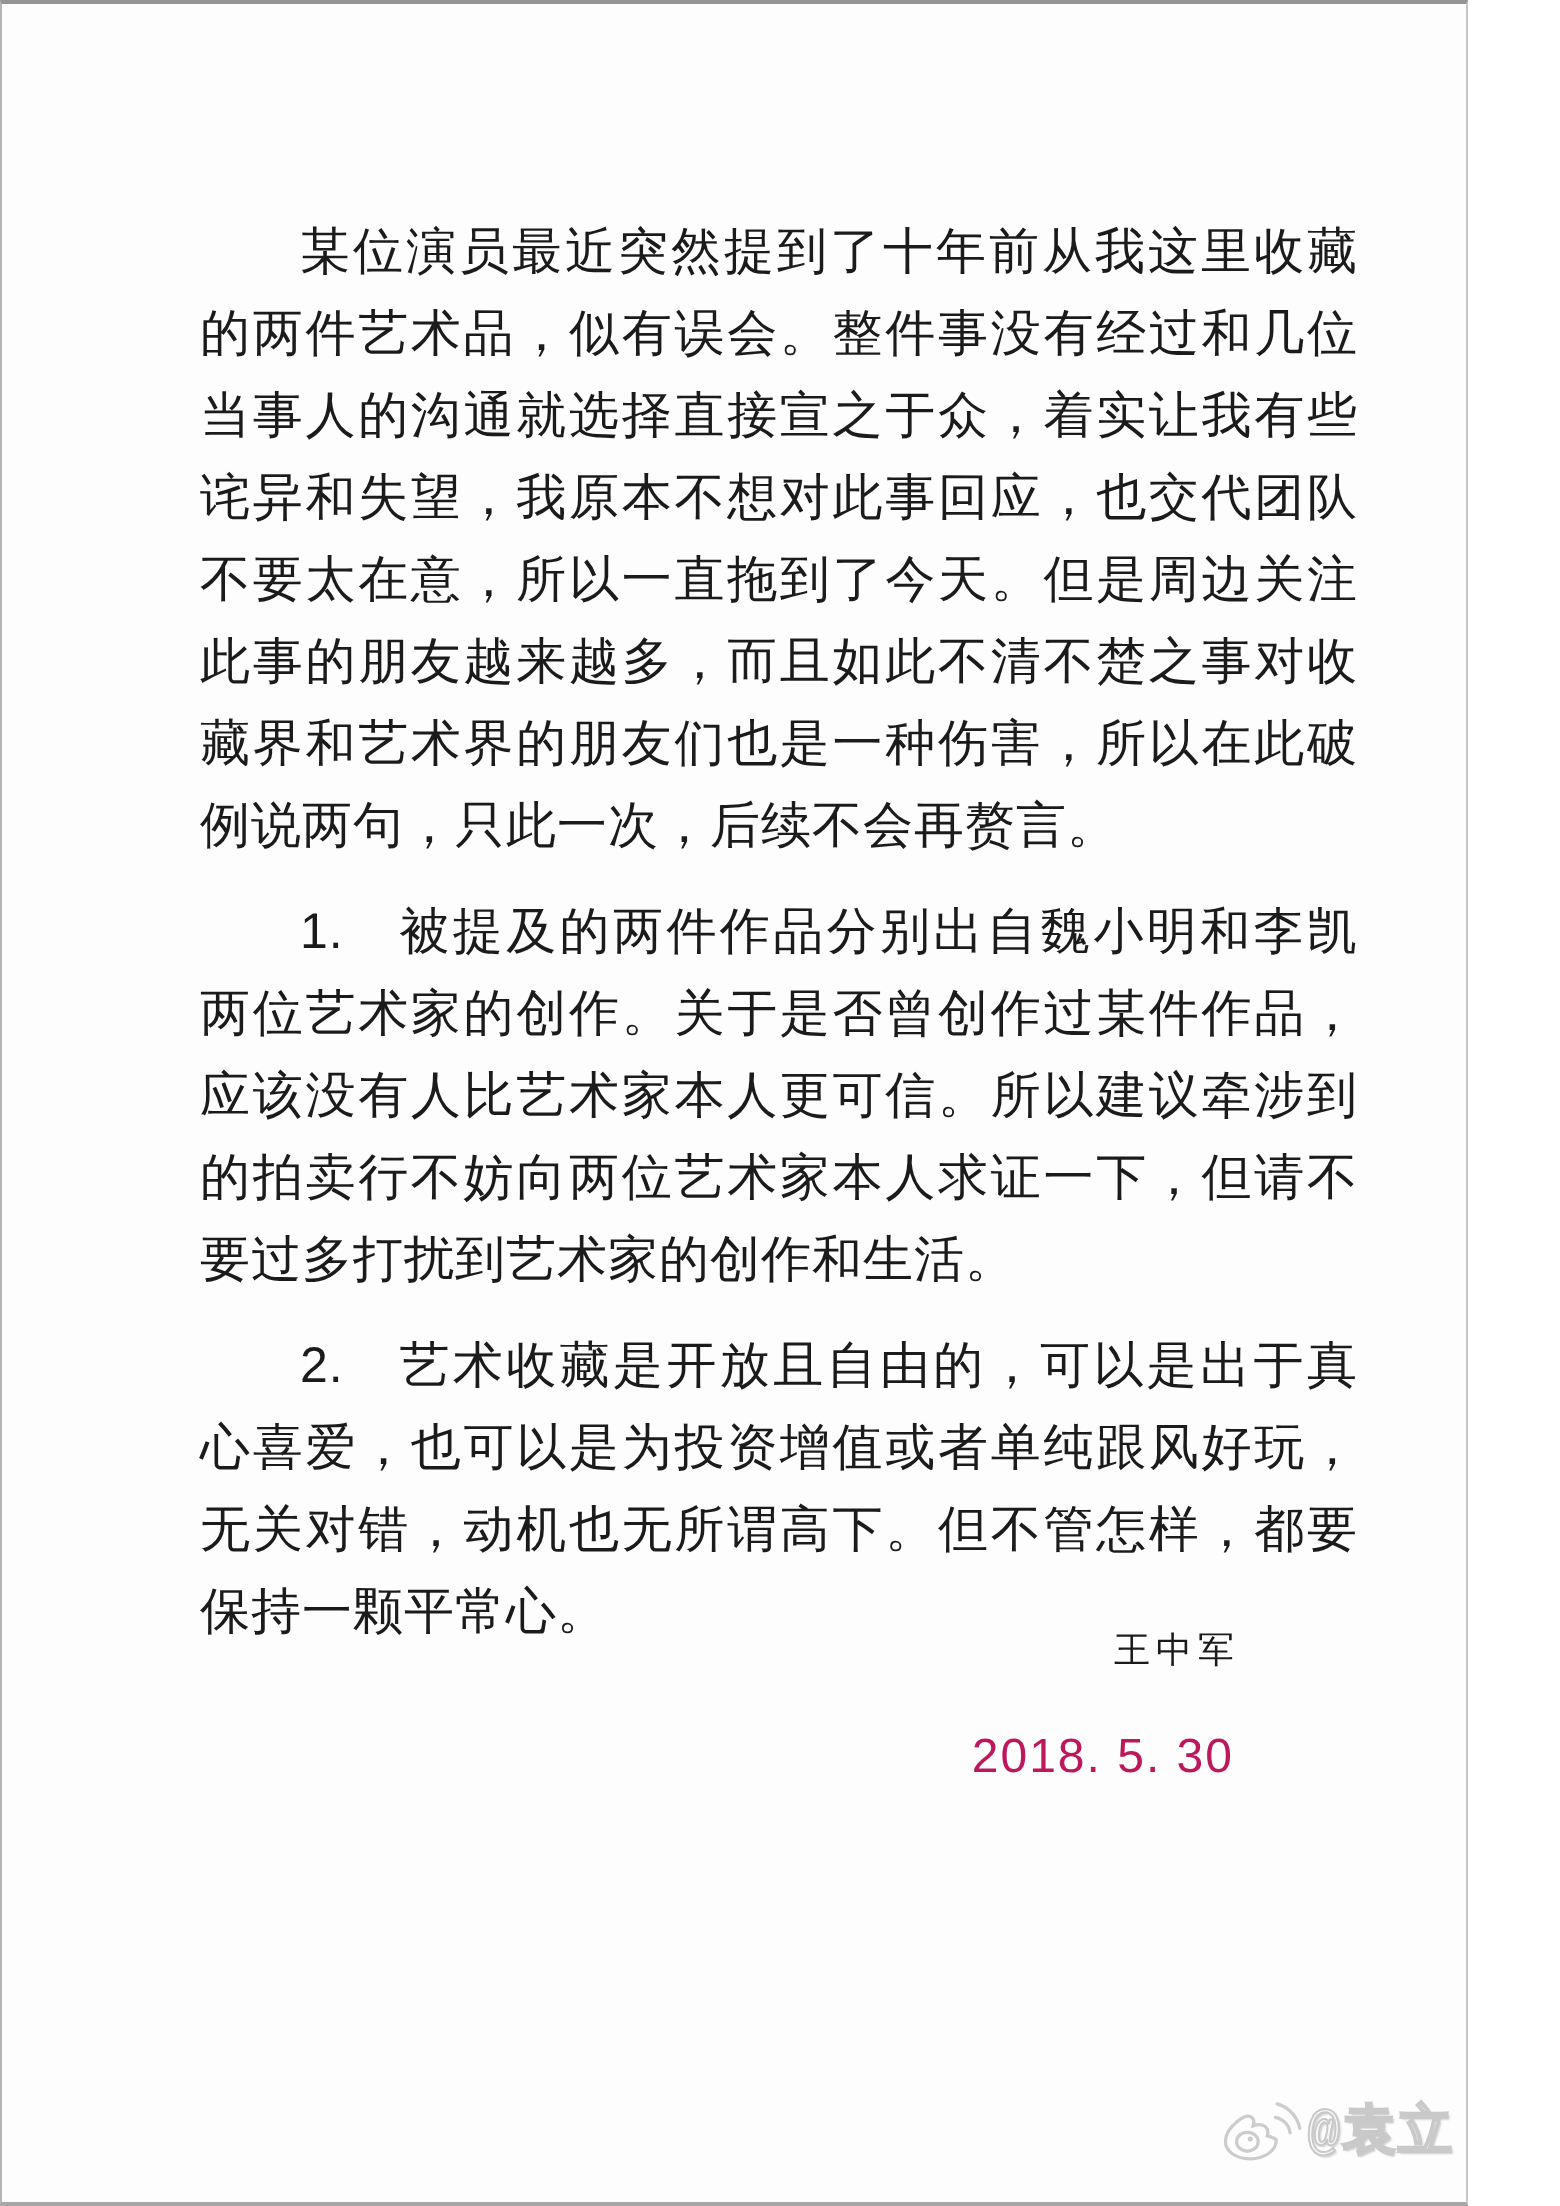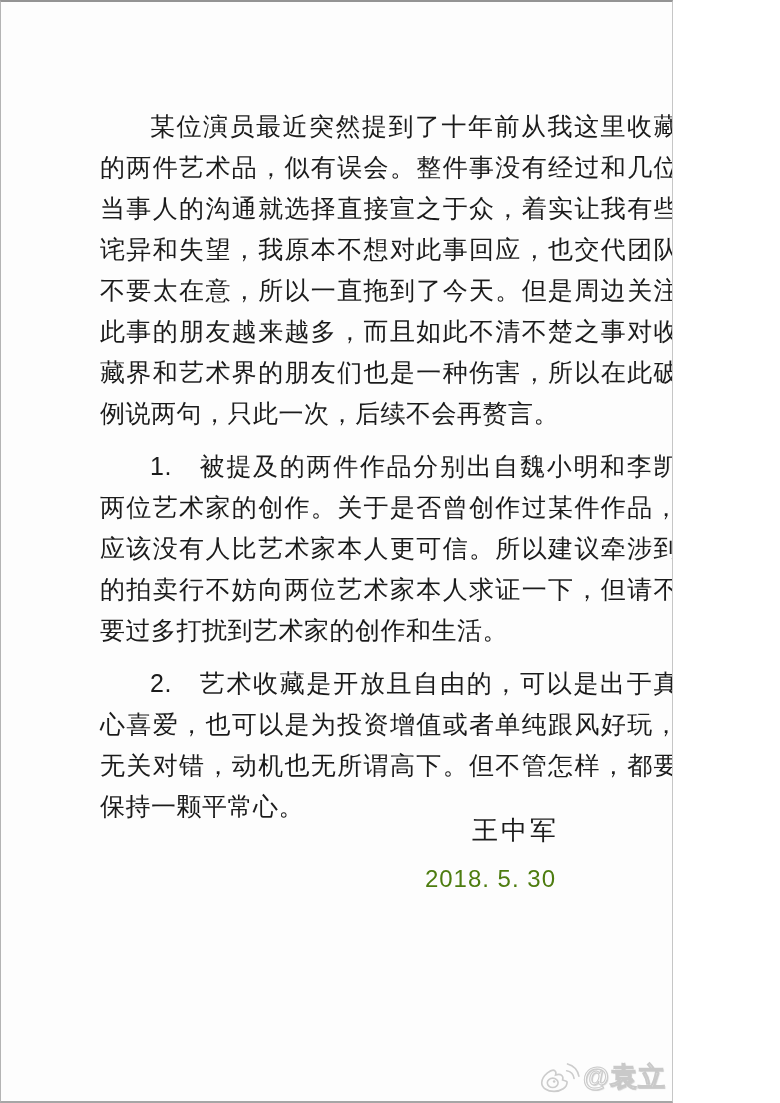--- a/index.html
+++ b/index.html
@@ -2,21 +2,21 @@
 <html><head>
 <meta charset="utf-8">
 <style>
   html, body {
     margin: 0;
     padding: 0;
     background: #ffffff;
   }
   .page {
     position: relative;
-    width: 673px;
+    width: 734px;
     height: 1103px;
     box-sizing: border-box;
     background: #fdfdfd;
     border-top: 2px solid #949494;
     border-left: 1px solid #b4b4b4;
     border-right: 1px solid #c6c6c6;
     border-bottom: 2px solid #a6a6a6;
     overflow: hidden;
     font-family: "Liberation Sans", sans-serif;
   }
@@ -35,40 +35,41 @@
     text-indent: 2em;
     letter-spacing: 0.5px;
   }
   .para.closing {
     margin-bottom: 0;
   }
   .signature {
     position: absolute;
     top: 811px;
     right: 113px;
-    font-size: 26px;
+    font-size: 18px;
     letter-spacing: 3px;
     color: #1b1b1b;
   }
   .date {
     position: absolute;
     top: 863px;
     right: 116px;
     font-size: 24px;
     letter-spacing: 1px;
-    color: #4d7c0f;
+    color: #be185d;
     text-align: center;
   }
   .watermark {
     position: absolute;
     right: 6px;
-    bottom: 6px;
+    bottom: 18px;
     display: flex;
     align-items: center;
     gap: 3px;
+    font-family: Liberation Mono, monospace;
   }
   .watermark-icon {
     width: 42px;
     height: 36px;
     display: block;
   }
   .watermark-text {
     font-size: 27px;
     font-weight: bold;
     color: #f7f7f7;

